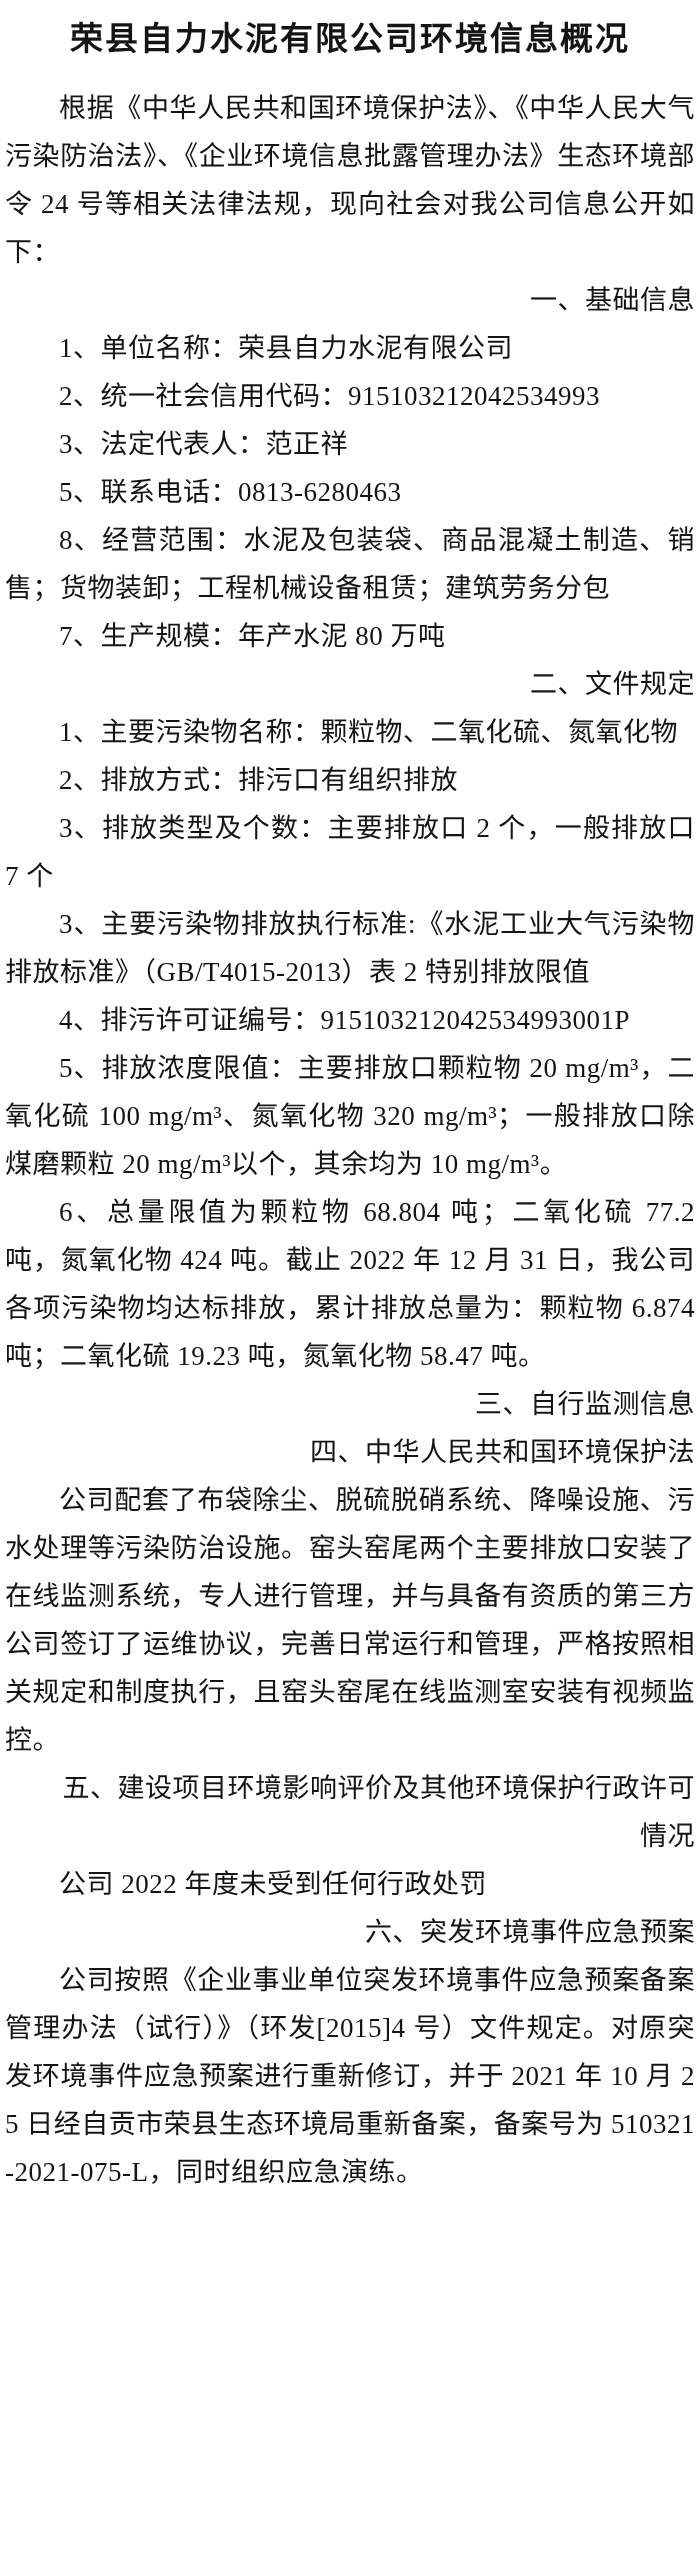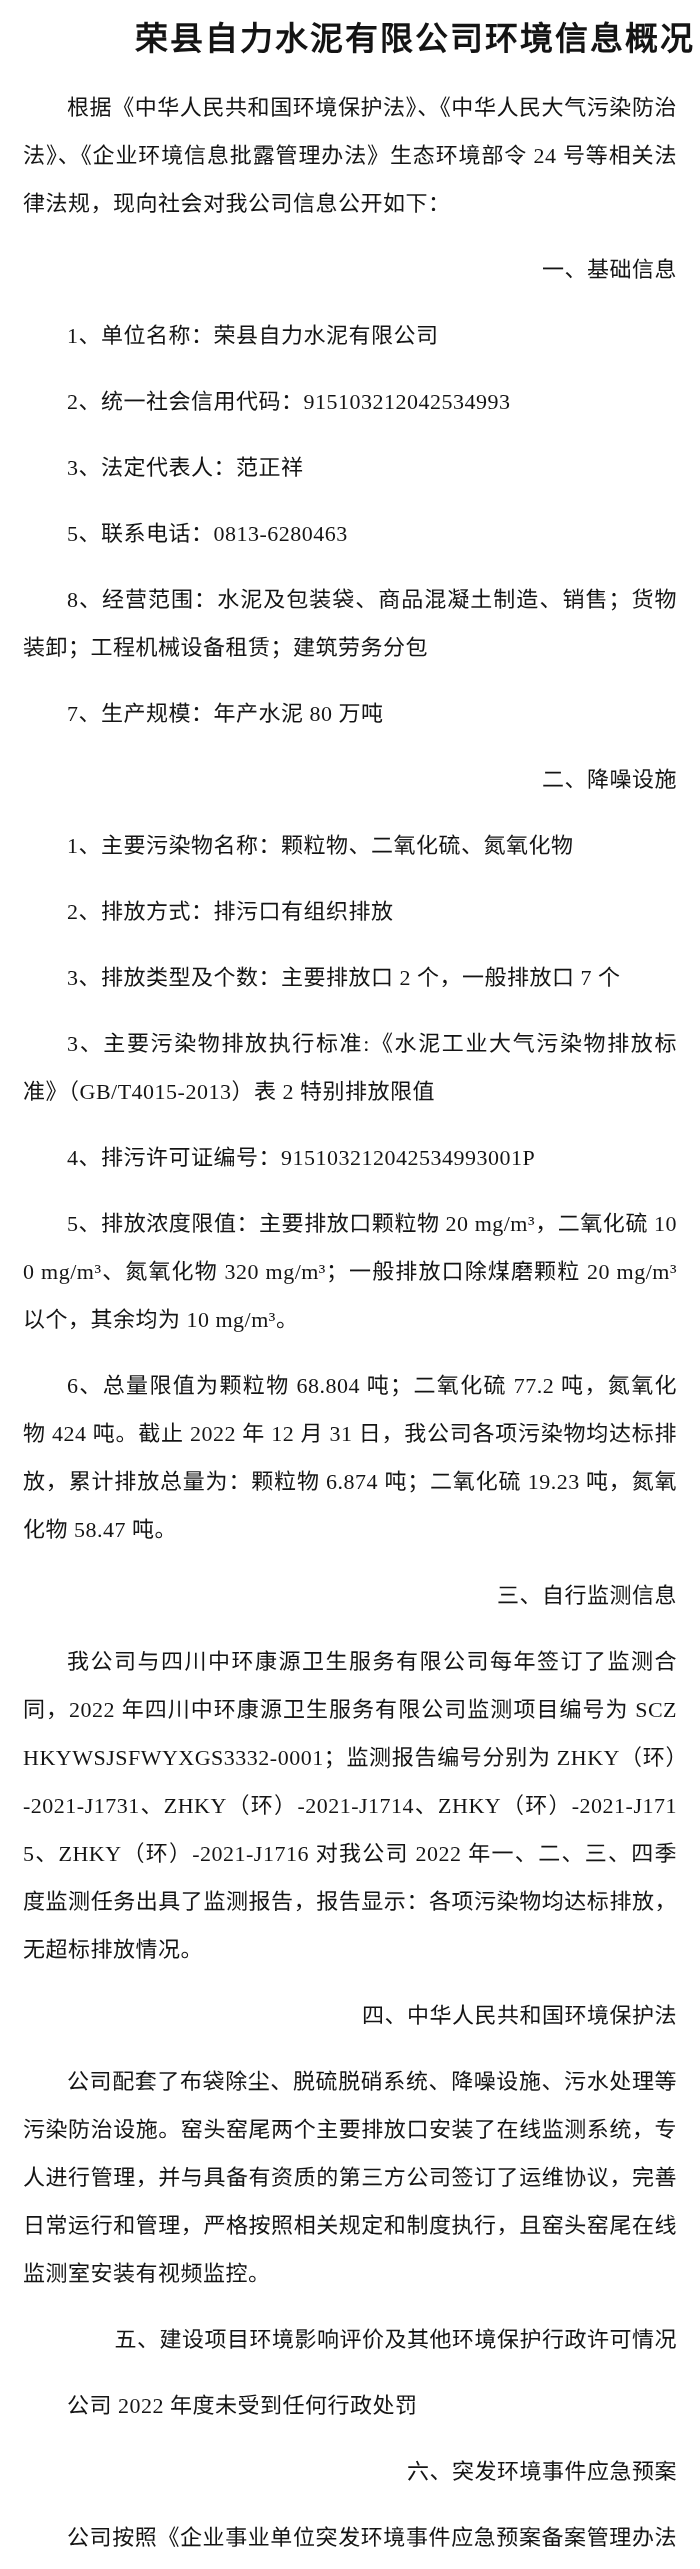--- a/index.html
+++ b/index.html
@@ -15,29 +15,29 @@
   .page {
     box-sizing: border-box;
     width: 700px;
     min-height: 2569px;
     padding: 10px 5px 30px 5px;
     background: #ffffff;
   }
   .doc-title {
     font-size: 33px;
     font-weight: bold;
-    text-align: right;
+    text-align: center;
     margin: 6px 0 22px 0;
     letter-spacing: 2px;
     line-height: 1.4;
   }
   .block {
-    font-size: 22px;
+    font-size: 27px;
     line-height: 48px;
-    margin: 18px;
+    margin: 0;
     text-align: justify;
     text-justify: inter-ideograph;
     text-indent: 2em;
     letter-spacing: 0.5px;
     word-break: break-all;
   }
   .block.heading {
     text-align: right;
   }
 </style>
@@ -48,30 +48,29 @@
   <h1 class="doc-title">荣县自力水泥有限公司环境信息概况</h1>
   <div id="doc-body">
       <p class="block paragraph">根据《中华人民共和国环境保护法》、《中华人民大气污染防治法》、《企业环境信息批露管理办法》生态环境部令 24 号等相关法律法规，现向社会对我公司信息公开如下：</p>
       <p class="block heading">一、基础信息</p>
       <p class="block paragraph">1、单位名称：荣县自力水泥有限公司</p>
       <p class="block paragraph">2、统一社会信用代码：915103212042534993</p>
       <p class="block paragraph">3、法定代表人：范正祥</p>
       <p class="block paragraph">5、联系电话：0813-6280463</p>
       <p class="block paragraph">8、经营范围：水泥及包装袋、商品混凝土制造、销售；货物装卸；工程机械设备租赁；建筑劳务分包</p>
       <p class="block paragraph">7、生产规模：年产水泥 80 万吨</p>
-      <p class="block heading">二、降噪设施</p>
+      <p class="block heading">二、文件规定</p>
       <p class="block paragraph">1、主要污染物名称：颗粒物、二氧化硫、氮氧化物</p>
       <p class="block paragraph">2、排放方式：排污口有组织排放</p>
       <p class="block paragraph">3、排放类型及个数：主要排放口 2 个，一般排放口 7 个</p>
       <p class="block paragraph">3、主要污染物排放执行标准:《水泥工业大气污染物排放标准》（GB/T4015-2013）表 2 特别排放限值</p>
       <p class="block paragraph">4、排污许可证编号：915103212042534993001P</p>
       <p class="block paragraph">5、排放浓度限值：主要排放口颗粒物 20 mg/m³，二氧化硫 100 mg/m³、氮氧化物 320 mg/m³；一般排放口除煤磨颗粒 20 mg/m³以个，其余均为 10 mg/m³。</p>
       <p class="block paragraph">6、总量限值为颗粒物 68.804 吨；二氧化硫 77.2 吨，氮氧化物 424 吨。截止 2022 年 12 月 31 日，我公司各项污染物均达标排放，累计排放总量为：颗粒物 6.874 吨；二氧化硫 19.23 吨，氮氧化物 58.47 吨。</p>
       <p class="block heading">三、自行监测信息</p>
-      <p class="block paragraph">我公司与四川中环康源卫生服务有限公司每年签订了监测合同，2022 年四川中环康源卫生服务有限公司监测项目编号为 SCZHKYWSJSFWYXGS3332-0001；监测报告编号分别为 ZHKY（环）-2021-J1731、ZHKY（环）-2021-J1714、ZHKY（环）-2021-J1715、ZHKY（环）-2021-J1716 对我公司 2022 年一、二、三、四季度监测任务出具了监测报告，报告显示：各项污染物均达标排放，无超标排放情况。</p>
       <p class="block heading">四、中华人民共和国环境保护法</p>
       <p class="block paragraph">公司配套了布袋除尘、脱硫脱硝系统、降噪设施、污水处理等污染防治设施。窑头窑尾两个主要排放口安装了在线监测系统，专人进行管理，并与具备有资质的第三方公司签订了运维协议，完善日常运行和管理，严格按照相关规定和制度执行，且窑头窑尾在线监测室安装有视频监控。</p>
       <p class="block heading">五、建设项目环境影响评价及其他环境保护行政许可情况</p>
       <p class="block paragraph">公司 2022 年度未受到任何行政处罚</p>
       <p class="block heading">六、突发环境事件应急预案</p>
       <p class="block paragraph">公司按照《企业事业单位突发环境事件应急预案备案管理办法（试行）》（环发[2015]4 号）文件规定。对原突发环境事件应急预案进行重新修订，并于 2021 年 10 月 25 日经自贡市荣县生态环境局重新备案，备案号为 510321-2021-075-L，同时组织应急演练。</p>
     </div>
 </div>
 
 </body></html>

